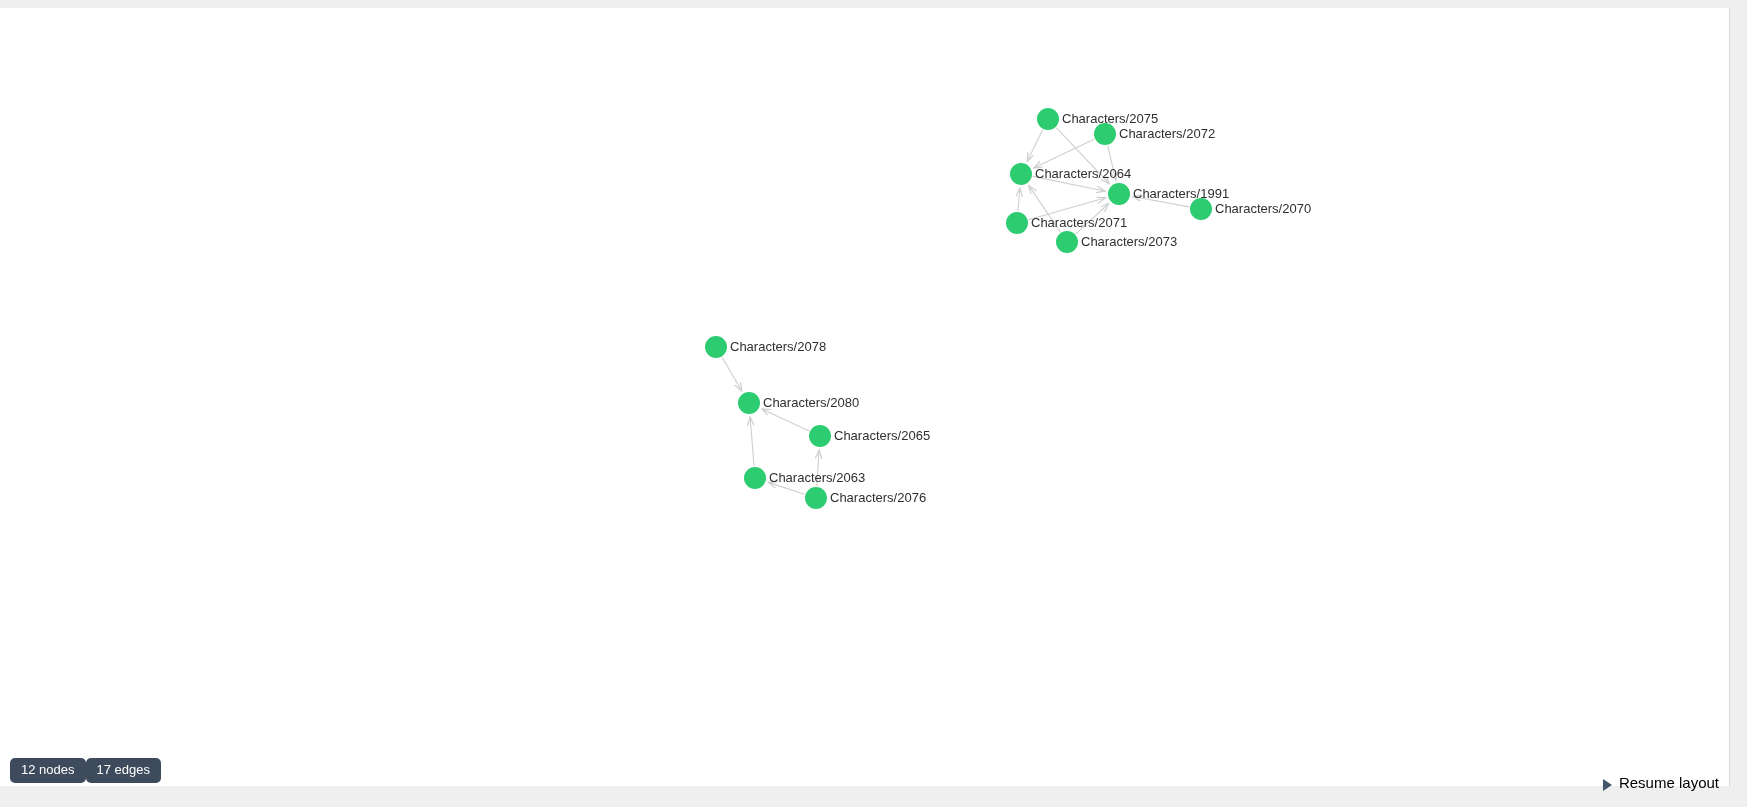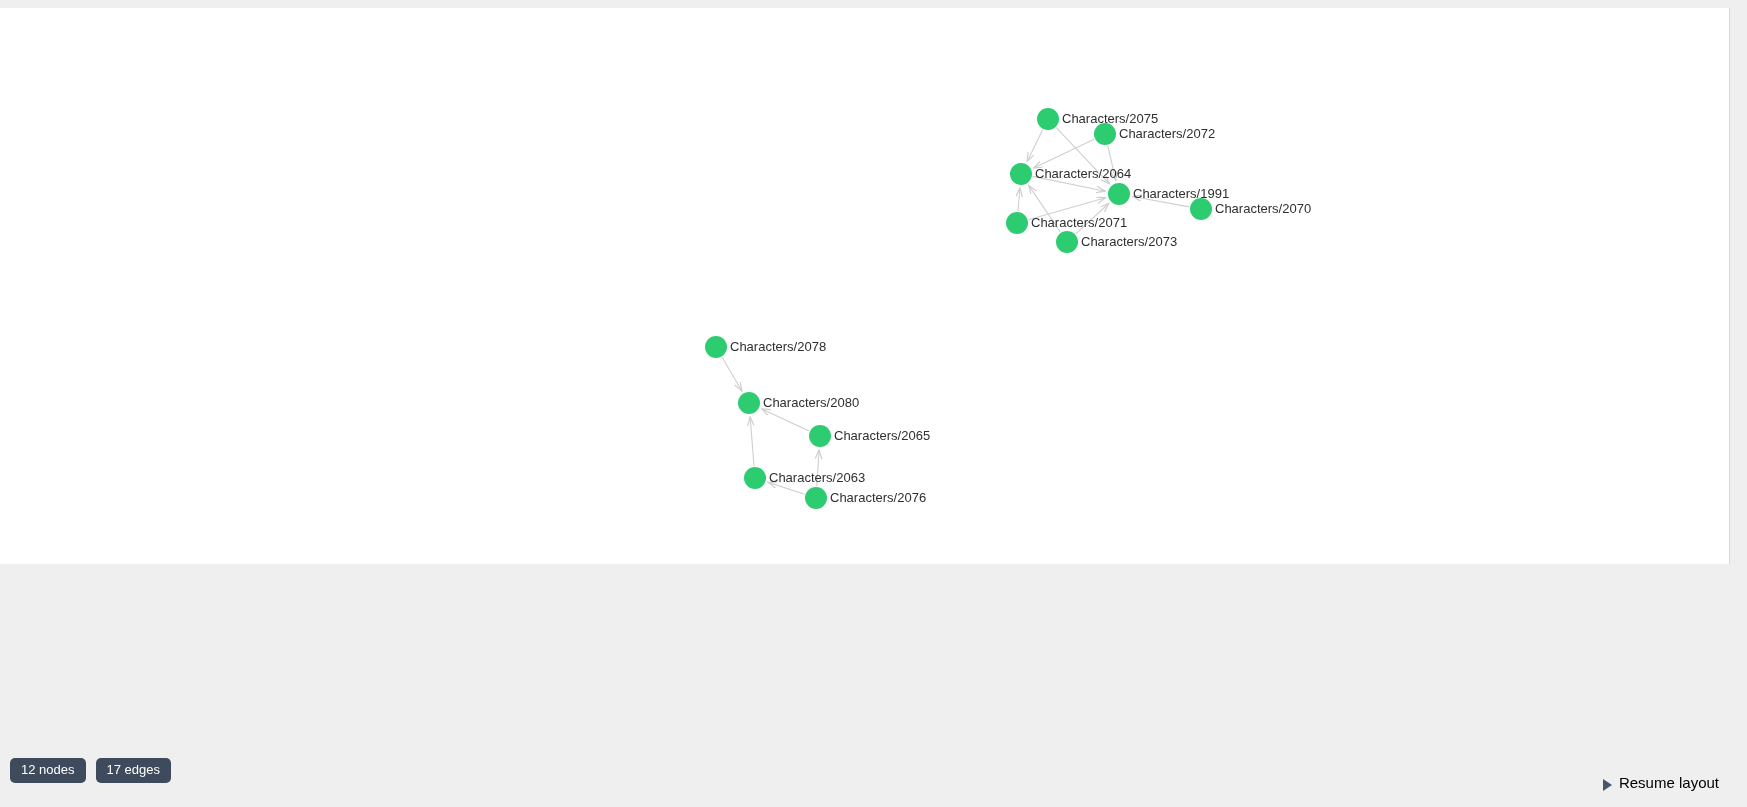--- a/index.html
+++ b/index.html
@@ -20,21 +20,21 @@
     background: #efefef;
     box-sizing: border-box;
   }
 
   
   #canvas-frame {
     position: absolute;
     left: 0;
     top: 8px;
     width: 1730px;
-    height: 556px;
+    height: 778px;
     background: #ffffff;
     border-right: 1px solid #d8d8d8;
     box-sizing: border-box;
     overflow: hidden;
   }
 
   #graph-svg {
     position: absolute;
     left: 0;
     top: 0;
@@ -60,21 +60,20 @@
     fill: #2f2f2f;
     dominant-baseline: middle;
   }
 
   
   #status-badges {
     position: absolute;
     left: 10px;
     bottom: 24px;
     display: flex;
-    gap: 10px;
     align-items: center;
     z-index: 5;
   }
 
   .status-badge {
     background: #3d4b5c;
     color: #ffffff;
     font-size: 13px;
     font-family: "Liberation Sans", sans-serif;
     padding: 5px 11px;

